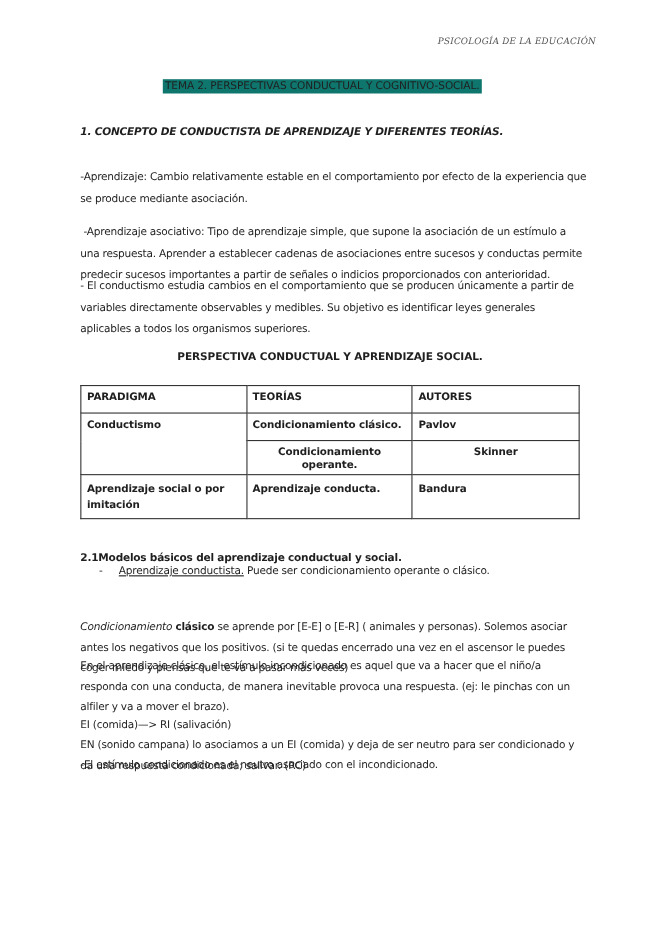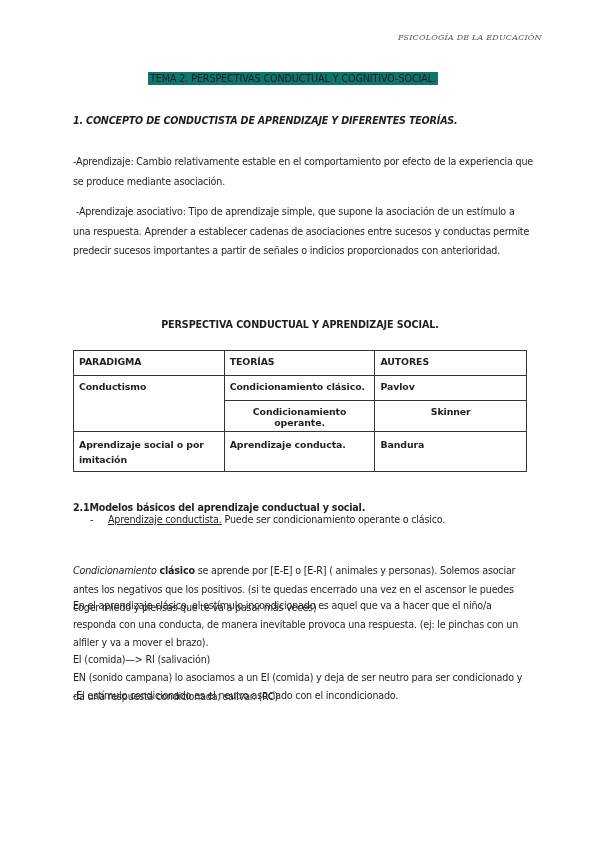--- a/index.html
+++ b/index.html
@@ -94,20 +94,21 @@
 <div class="page">
 
   <div class="abs header">PSICOLOGÍA DE LA EDUCACIÓN</div>
 
   <div class="abs title">TEMA 2. PERSPECTIVAS CONDUCTUAL Y COGNITIVO-SOCIAL.</div>
 
   <div class="abs h1">1. CONCEPTO DE CONDUCTISTA DE APRENDIZAJE Y DIFERENTES TEORÍAS.</div>
 
   <div class="abs para" style="top:152px;">-Aprendizaje: Cambio relativamente estable en el comportamiento por efecto de la experiencia que se produce mediante asociación.</div>
   <div class="abs para" style="top:202px; white-space:pre-wrap;"> -Aprendizaje asociativo: Tipo de aprendizaje simple, que supone la asociación de un estímulo a una respuesta. Aprender a establecer cadenas de asociaciones entre sucesos y conductas permite predecir sucesos importantes a partir de señales o indicios proporcionados con anterioridad.</div>
+  <div class="abs para" style="top:251px;">- El conductismo estudia cambios en el comportamiento que se producen únicamente a partir de variables directamente observables y medibles. Su objetivo es identificar leyes generales aplicables a todos los organismos superiores.</div>
 
   <div class="abs center-heading">PERSPECTIVA CONDUCTUAL Y APRENDIZAJE SOCIAL.</div>
 
   <table class="tbl">
     <colgroup>
         <col class="c1">
         <col class="c2">
         <col class="c3">
       </colgroup>
     <tbody>

